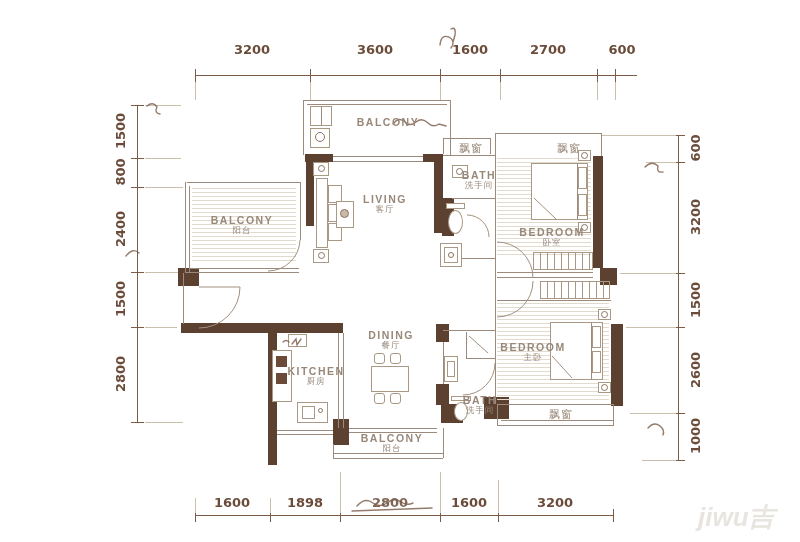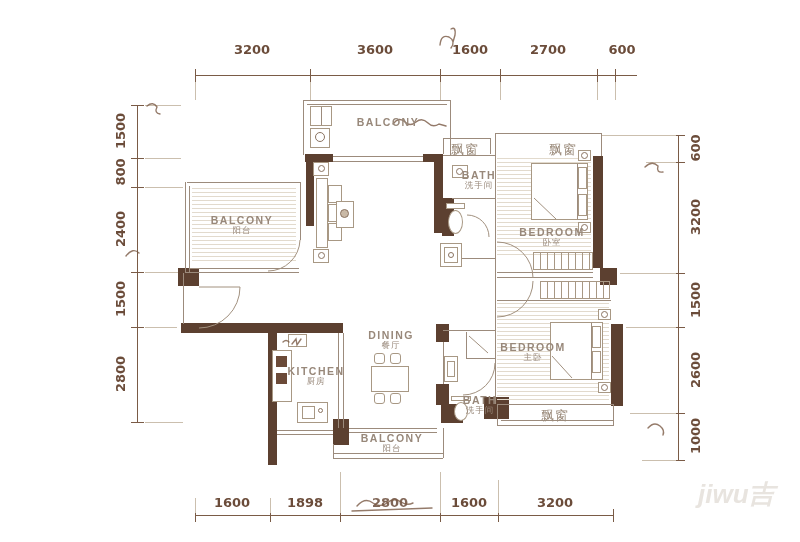--- a/index.html
+++ b/index.html
@@ -14,21 +14,21 @@
   .dot {position:absolute;border:1px solid #8a7361;border-radius:50%;box-sizing:border-box;background:#fff;}
   .sq  {position:absolute;background:#6b4a38;}
   .hatch{position:absolute;background:repeating-linear-gradient(180deg,#e2dacd 0 1px,transparent 1px 4px);}
   .wd  {position:absolute;border:1px solid #a89884;box-sizing:border-box;
         background:repeating-linear-gradient(90deg,transparent 0 6px,#a89884 6px 7px);}
   .dimtxt{position:absolute;color:#6b4c3a;font:600 13px "DejaVu Sans",sans-serif;text-align:center;}
   .vtxt{transform:rotate(-90deg);transform-origin:center center;}
   .lbl {position:absolute;text-align:center;color:#98887a;line-height:1.15;}
   .lbl .en{display:block;font-weight:bold;font-size:10.5px;letter-spacing:1.5px;}
   .lbl .zh{display:block;font-size:8.5px;letter-spacing:1px;}
-  .bay {position:absolute;text-align:center;color:#9a8a7a;font-size:13px;letter-spacing:1px;}
+  .bay {position:absolute;text-align:right;color:#9a8a7a;font-size:11px;letter-spacing:1px;}
   .note{position:absolute;color:#7a5a45;font-size:10.5px;letter-spacing:1px;}
   .wm  {position:absolute;color:rgba(205,195,183,.45);font:bold italic 26px "Liberation Sans",sans-serif;}
   svg{position:absolute;left:0;top:0;}
 </style>
 </head>
 <body>
 
 <div id="stage">
 
   <div class="dim" style="left:195px;top:75px;width:442px;height:1px"></div>
@@ -263,20 +263,24 @@
     </g>
   </svg>
 
   <div class="lbl" style="left:348px;top:116px;width:80px">
     <span class="en">BALCONY</span>
   </div>
   <div class="lbl" style="left:202px;top:214px;width:80px">
     <span class="en">BALCONY</span>
     <span class="zh">阳台</span>
   </div>
+  <div class="lbl" style="left:345px;top:193px;width:80px">
+    <span class="en">LIVING</span>
+    <span class="zh">客厅</span>
+  </div>
   <div class="lbl" style="left:444px;top:169px;width:70px">
     <span class="en">BATH</span>
     <span class="zh">洗手间</span>
   </div>
   <div class="lbl" style="left:512px;top:226px;width:80px">
     <span class="en">BEDROOM</span>
     <span class="zh">卧室</span>
   </div>
   <div class="lbl" style="left:493px;top:341px;width:80px">
     <span class="en">BEDROOM</span>
@@ -296,15 +300,15 @@
   </div>
   <div class="lbl" style="left:352px;top:432px;width:80px">
     <span class="en">BALCONY</span>
     <span class="zh">阳台</span>
   </div>
 
   <div class="bay" style="left:447px;top:141px;width:36px">飘窗</div>
   <div class="bay" style="left:545px;top:141px;width:36px">飘窗</div>
   <div class="bay" style="left:537px;top:407px;width:36px">飘窗</div>
 
-  <div class="wm" style="left:698px;top:477px">jiwu吉</div>
+  <div class="wm" style="left:698px;top:500px">jiwu吉</div>
 
 </div>
 
 </body></html>

